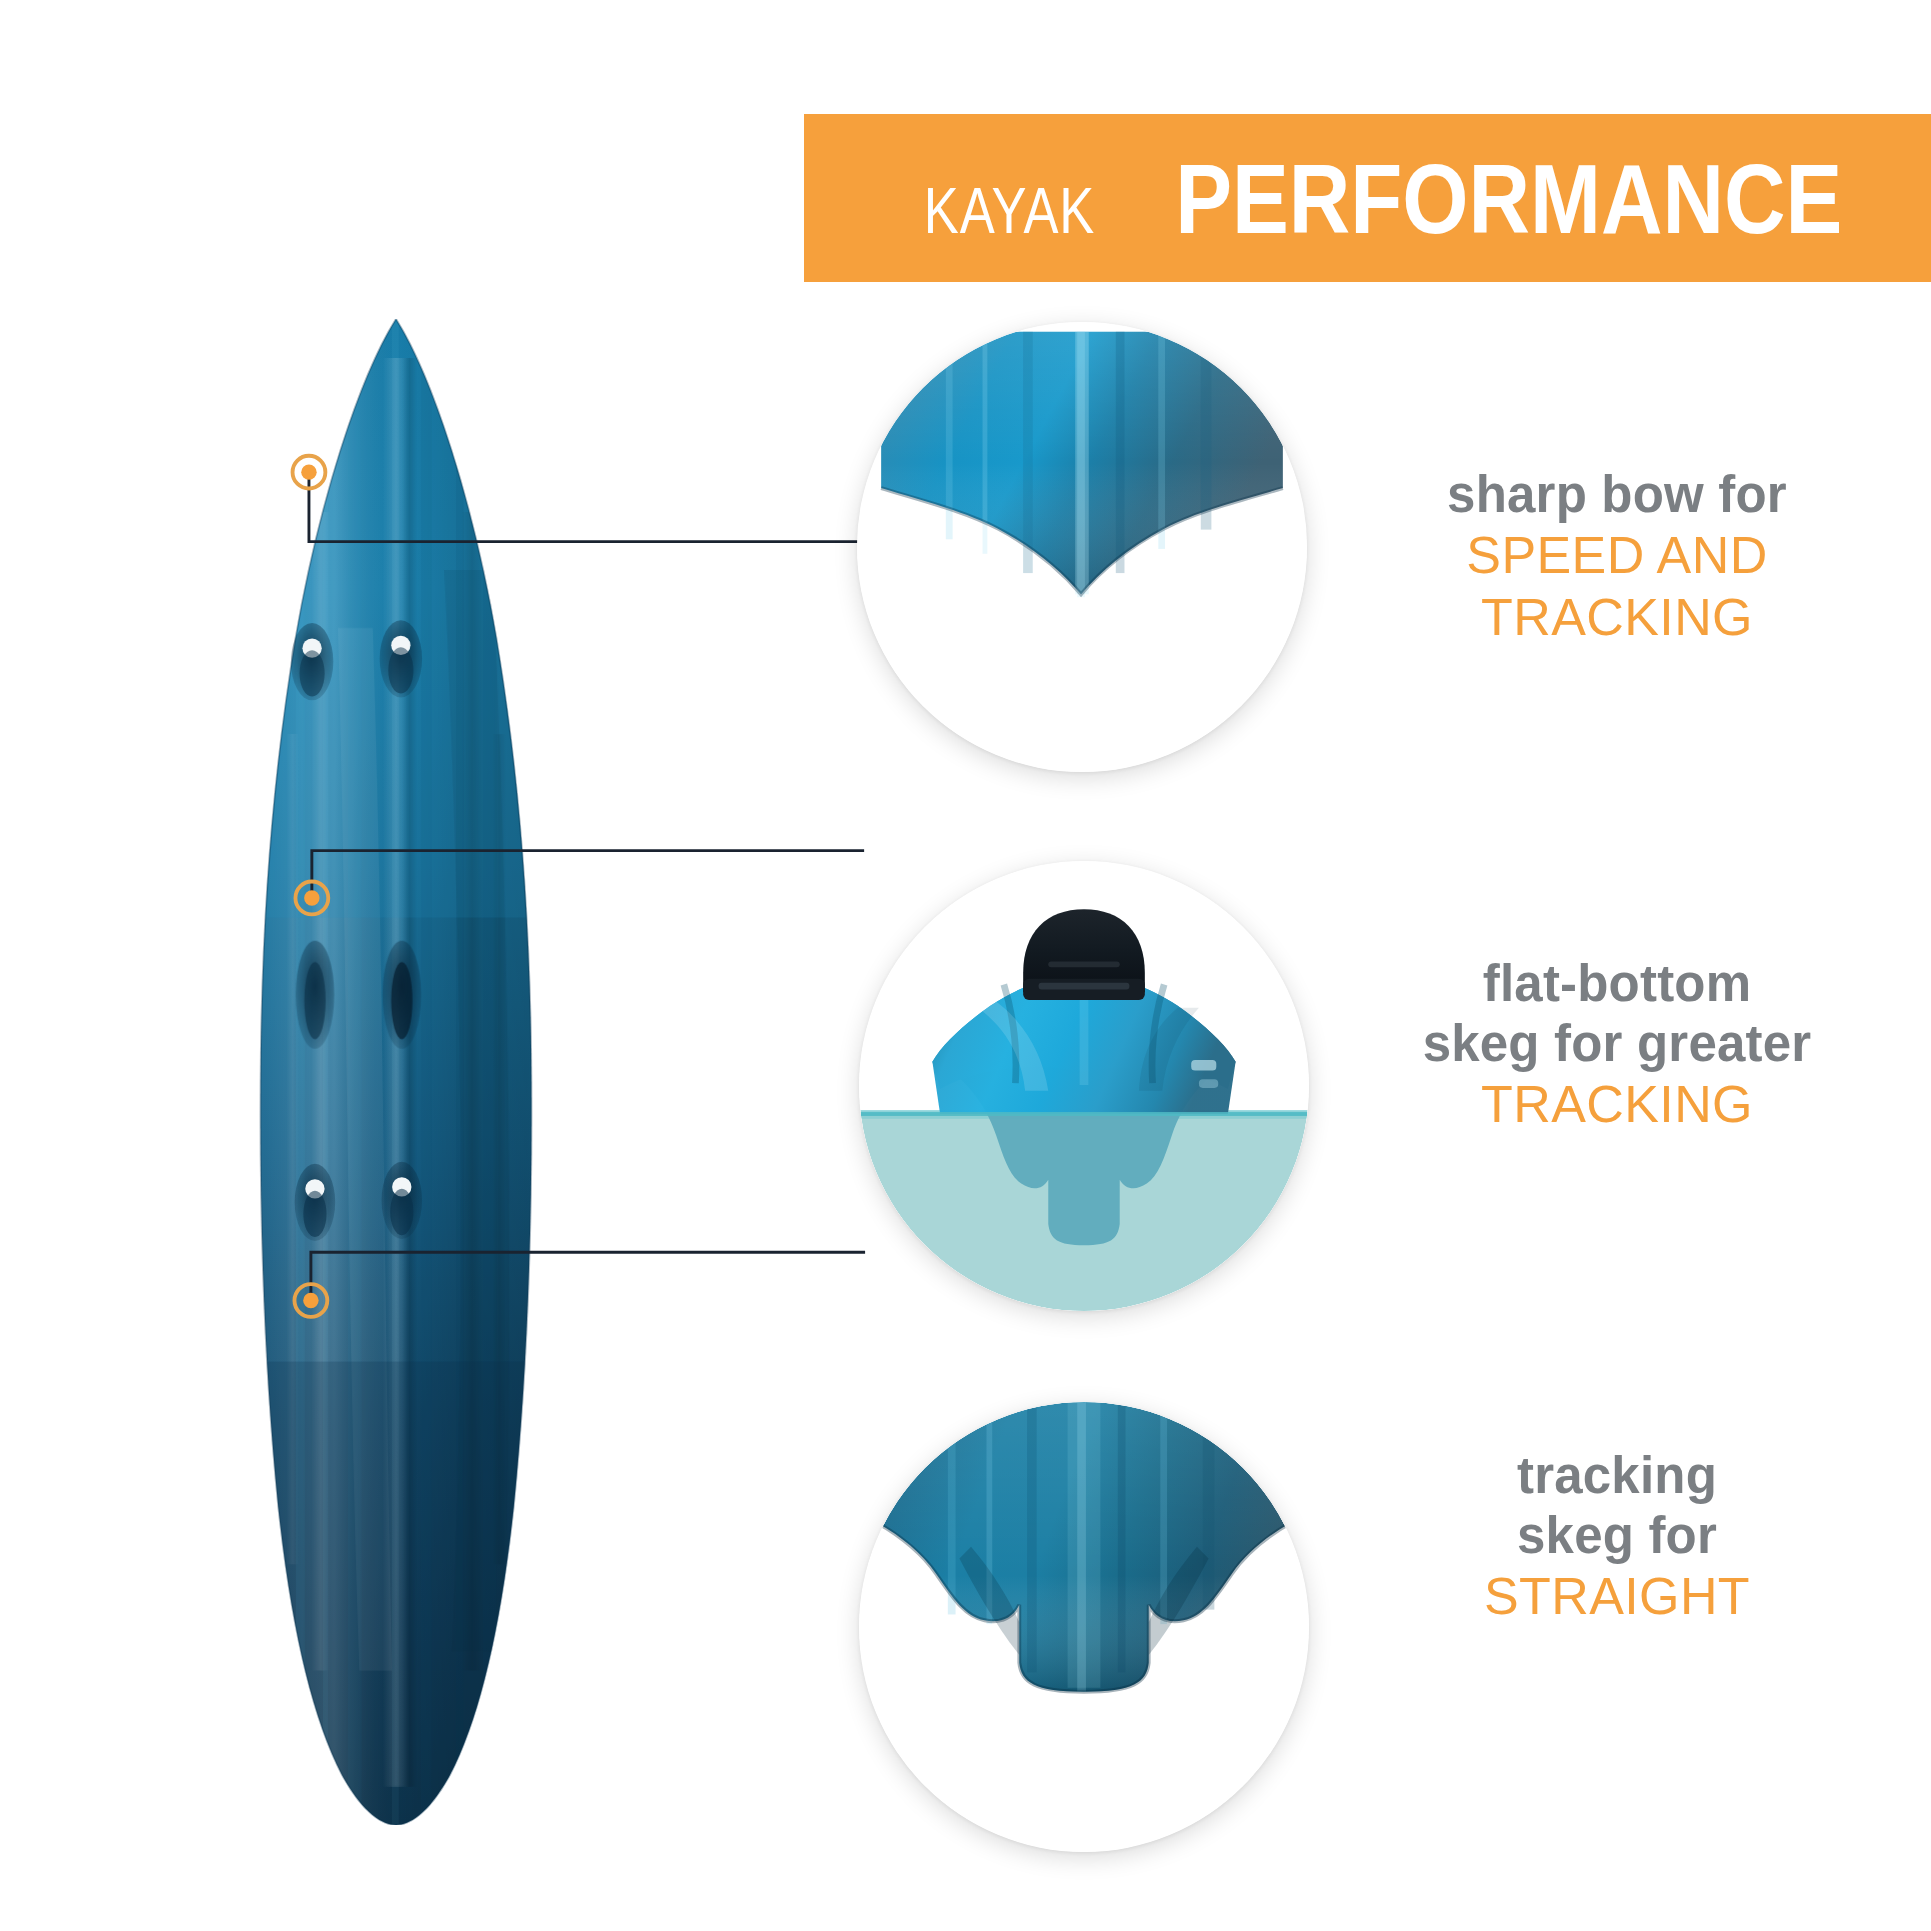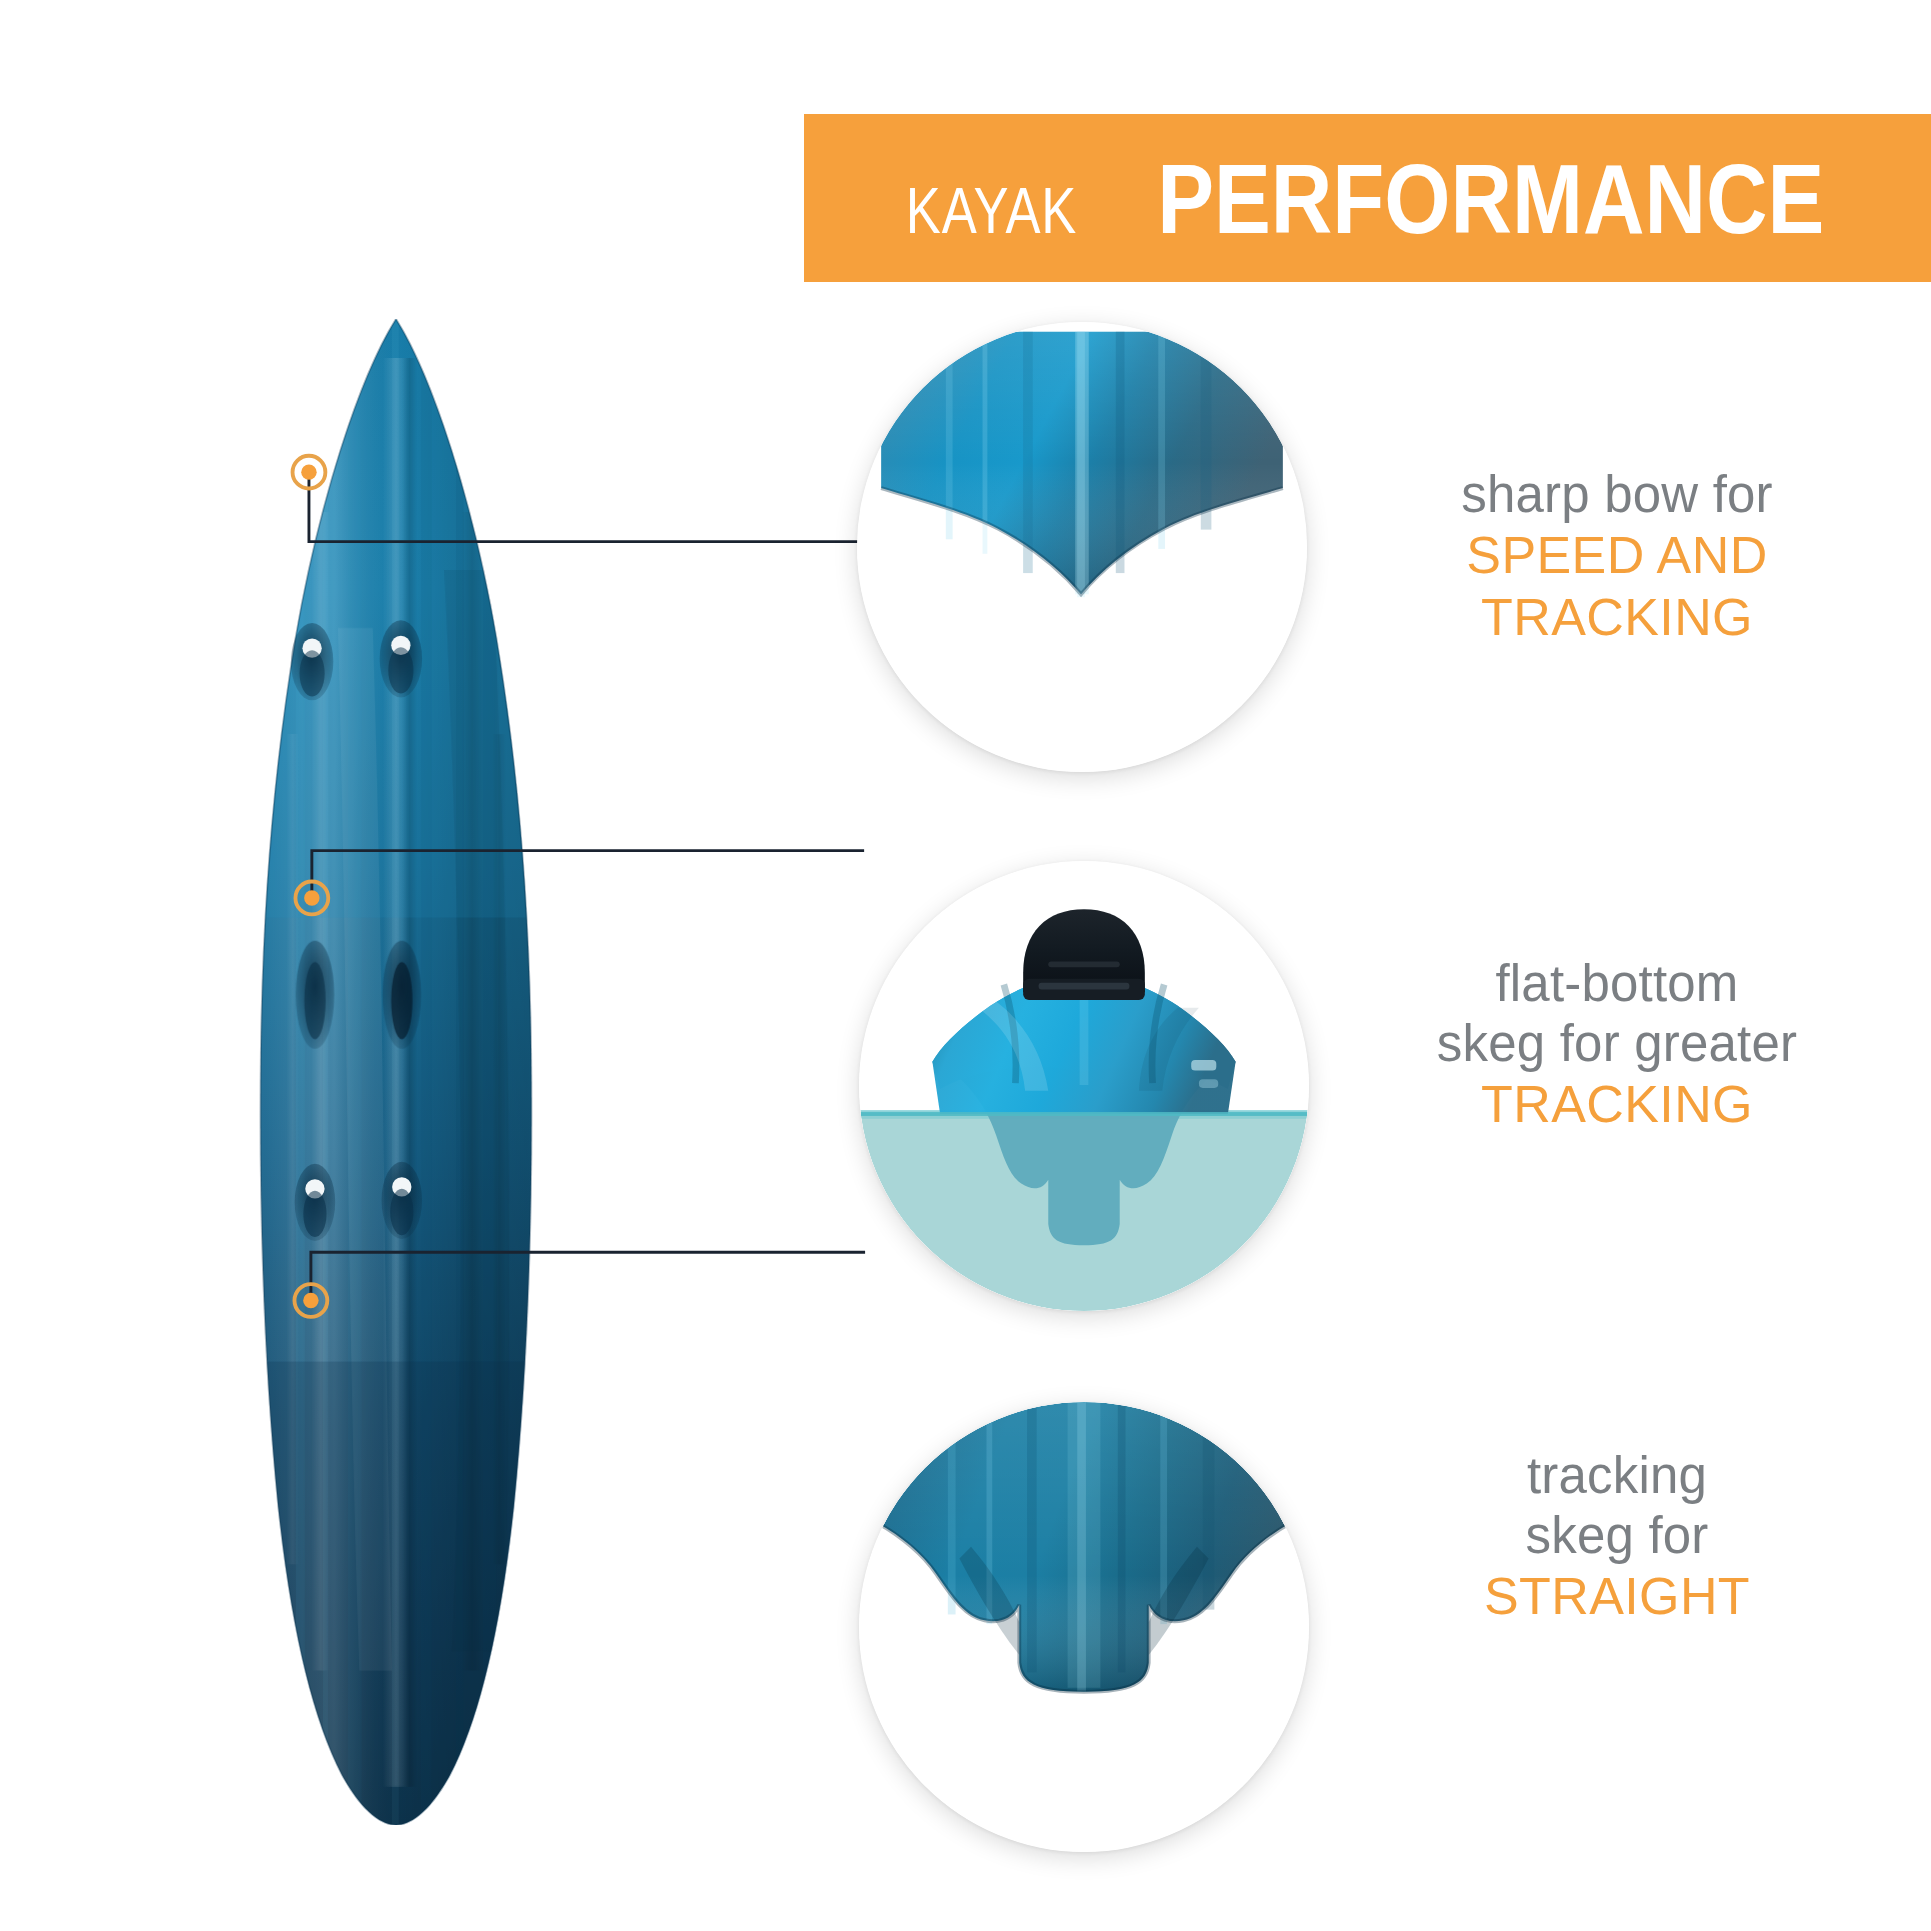--- a/index.html
+++ b/index.html
@@ -29,21 +29,21 @@
     position: absolute;
     left: 804px;
     top: 114px;
     width: 1127px;
     height: 168px;
     background: #f6a03c;
     display: flex;
     align-items: center;
     justify-content: flex-end;
     box-sizing: border-box;
-    padding-right: 52px;
+    padding-right: 34px;
     overflow: hidden;
   }
   .header-title {
     white-space: nowrap;
     line-height: 1;
     display: flex;
     align-items: baseline;
     color: #ffffff;
   }
   .title-light {
@@ -105,21 +105,21 @@
     line-height: 1.18;
   }
   .callout-1 { left: 1390px; top: 465px; }
   .callout-2 { left: 1390px; top: 954px; text-align: center; }
   .callout-3 { left: 1390px; top: 1446px; }
 
   .callout .lead {
     display: block;
     color: #7b7f83;
     font-size: 51px;
-    font-weight: 400;
+    font-weight: 700;
     letter-spacing: 0.2px;
   }
   .callout .emph {
     display: block;
     color: #f5a03c;
     font-size: 52px;
     font-weight: 400;
     letter-spacing: 0.4px;
   }
 </style>

